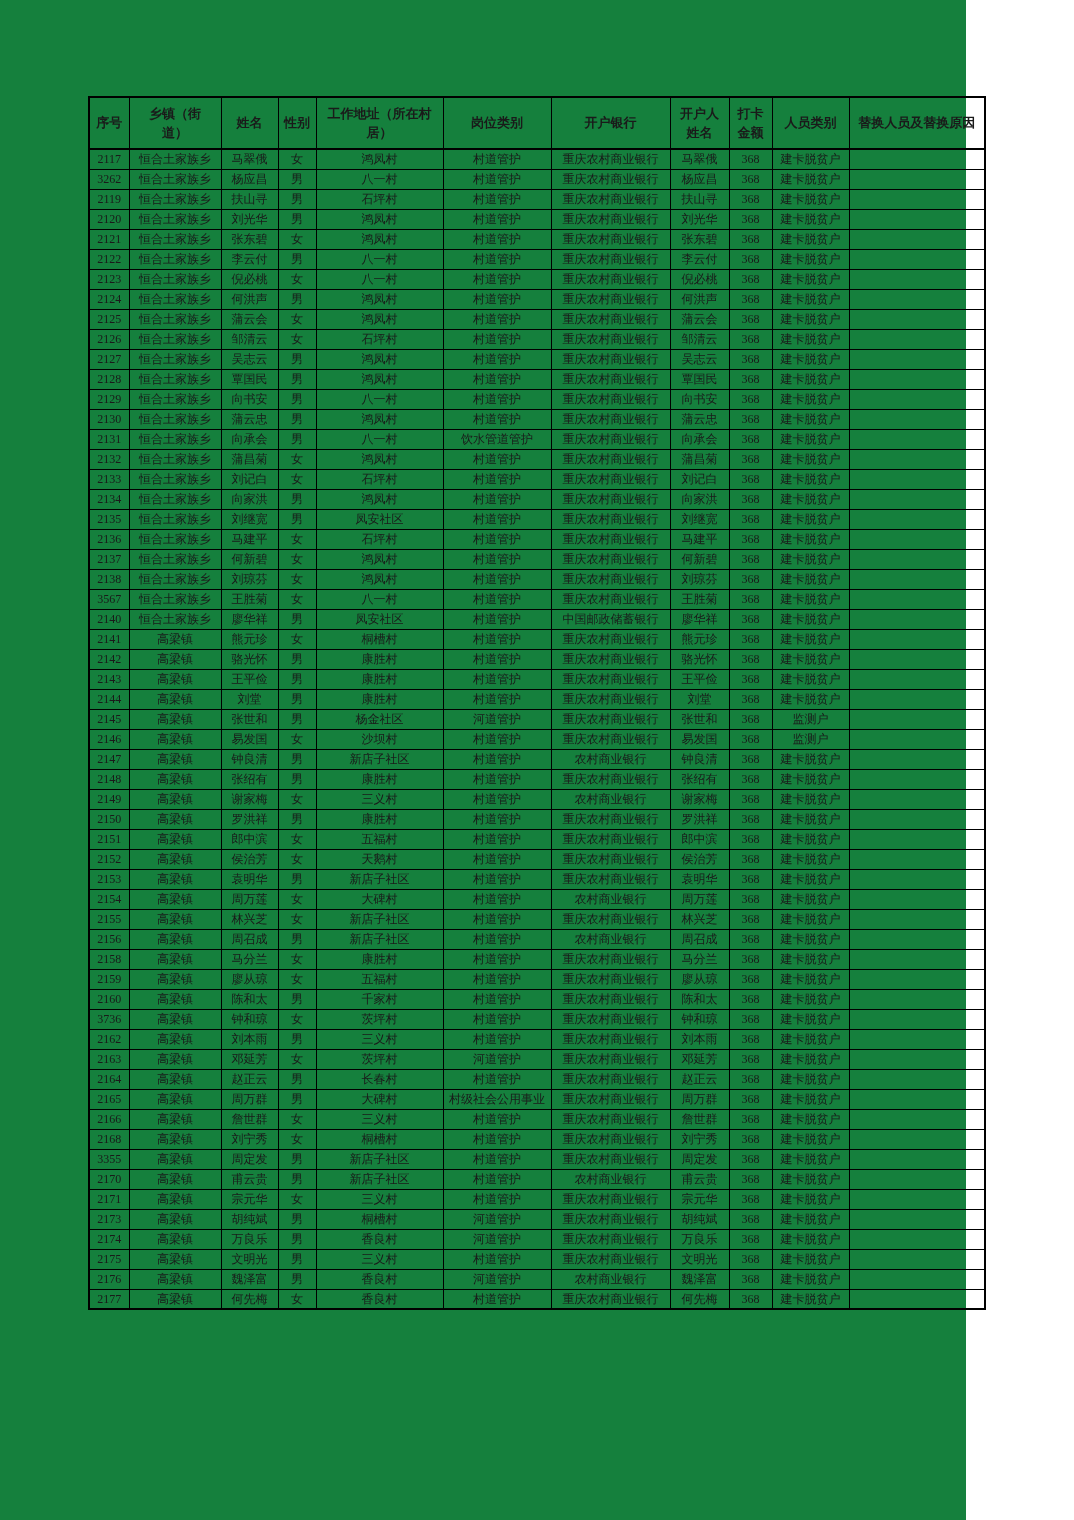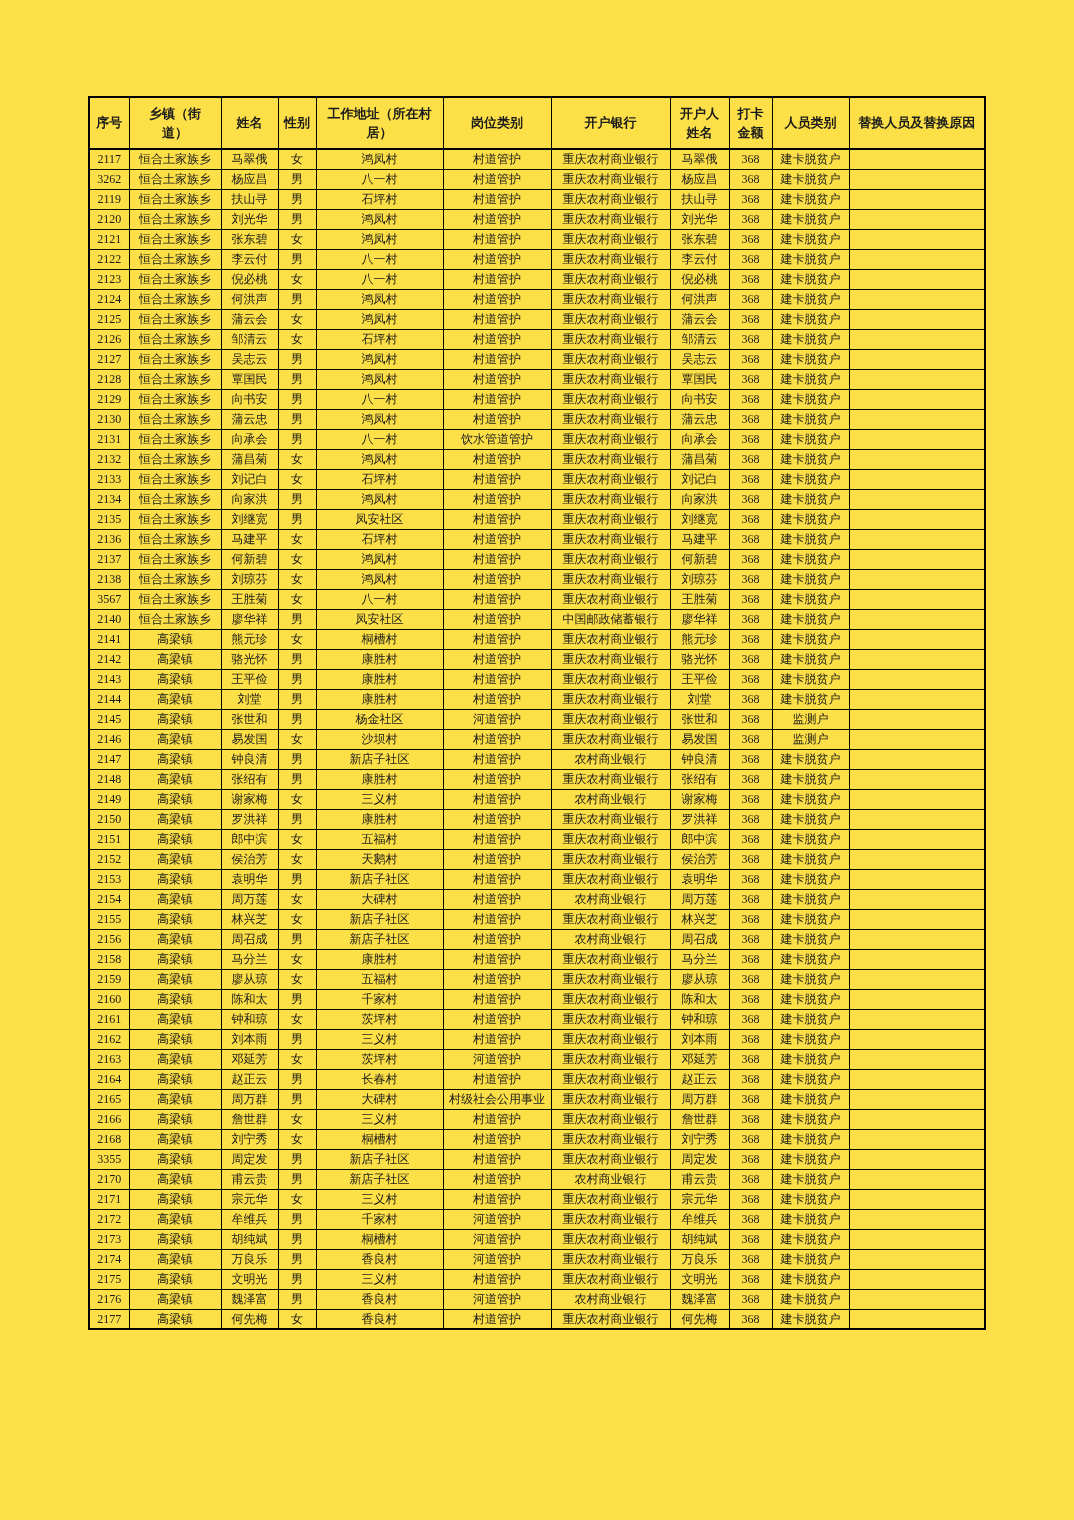--- a/index.html
+++ b/index.html
@@ -10,23 +10,23 @@
   body {
     width: 1074px;
     height: 1520px;
     position: relative;
     font-family: "Liberation Serif", "DejaVu Serif", serif;
     color: #1a1a1a;
   }
   .sheet {
     position: absolute;
     left: 0; top: 0;
-    width: 1074px;
+    width: 966px;
     height: 1520px;
-    background: #fde047;
+    background: #15803d;
   }
   table.personnel {
     position: absolute;
     left: 88px;
     top: 96px;
     width: 896px;
     border-collapse: collapse;
     table-layout: fixed;
     border: 2px solid #000;
   }
@@ -645,21 +645,21 @@
           <td>男</td>
           <td>千家村</td>
           <td>村道管护</td>
           <td>重庆农村商业银行</td>
           <td>陈和太</td>
           <td>368</td>
           <td>建卡脱贫户</td>
           <td></td>
         </tr>
         <tr>
-          <td>2161</td>
+          <td>3736</td>
           <td>高梁镇</td>
           <td>钟和琼</td>
           <td>女</td>
           <td>茨坪村</td>
           <td>村道管护</td>
           <td>重庆农村商业银行</td>
           <td>钟和琼</td>
           <td>368</td>
           <td>建卡脱贫户</td>
           <td></td>
@@ -770,33 +770,20 @@
         </tr>
         <tr>
           <td>2171</td>
           <td>高梁镇</td>
           <td>宗元华</td>
           <td>女</td>
           <td>三义村</td>
           <td>村道管护</td>
           <td>重庆农村商业银行</td>
           <td>宗元华</td>
-          <td>368</td>
-          <td>建卡脱贫户</td>
-          <td></td>
-        </tr>
-        <tr>
-          <td>2172</td>
-          <td>高梁镇</td>
-          <td>牟维兵</td>
-          <td>男</td>
-          <td>千家村</td>
-          <td>河道管护</td>
-          <td>重庆农村商业银行</td>
-          <td>牟维兵</td>
           <td>368</td>
           <td>建卡脱贫户</td>
           <td></td>
         </tr>
         <tr>
           <td>2173</td>
           <td>高梁镇</td>
           <td>胡纯斌</td>
           <td>男</td>
           <td>桐槽村</td>

